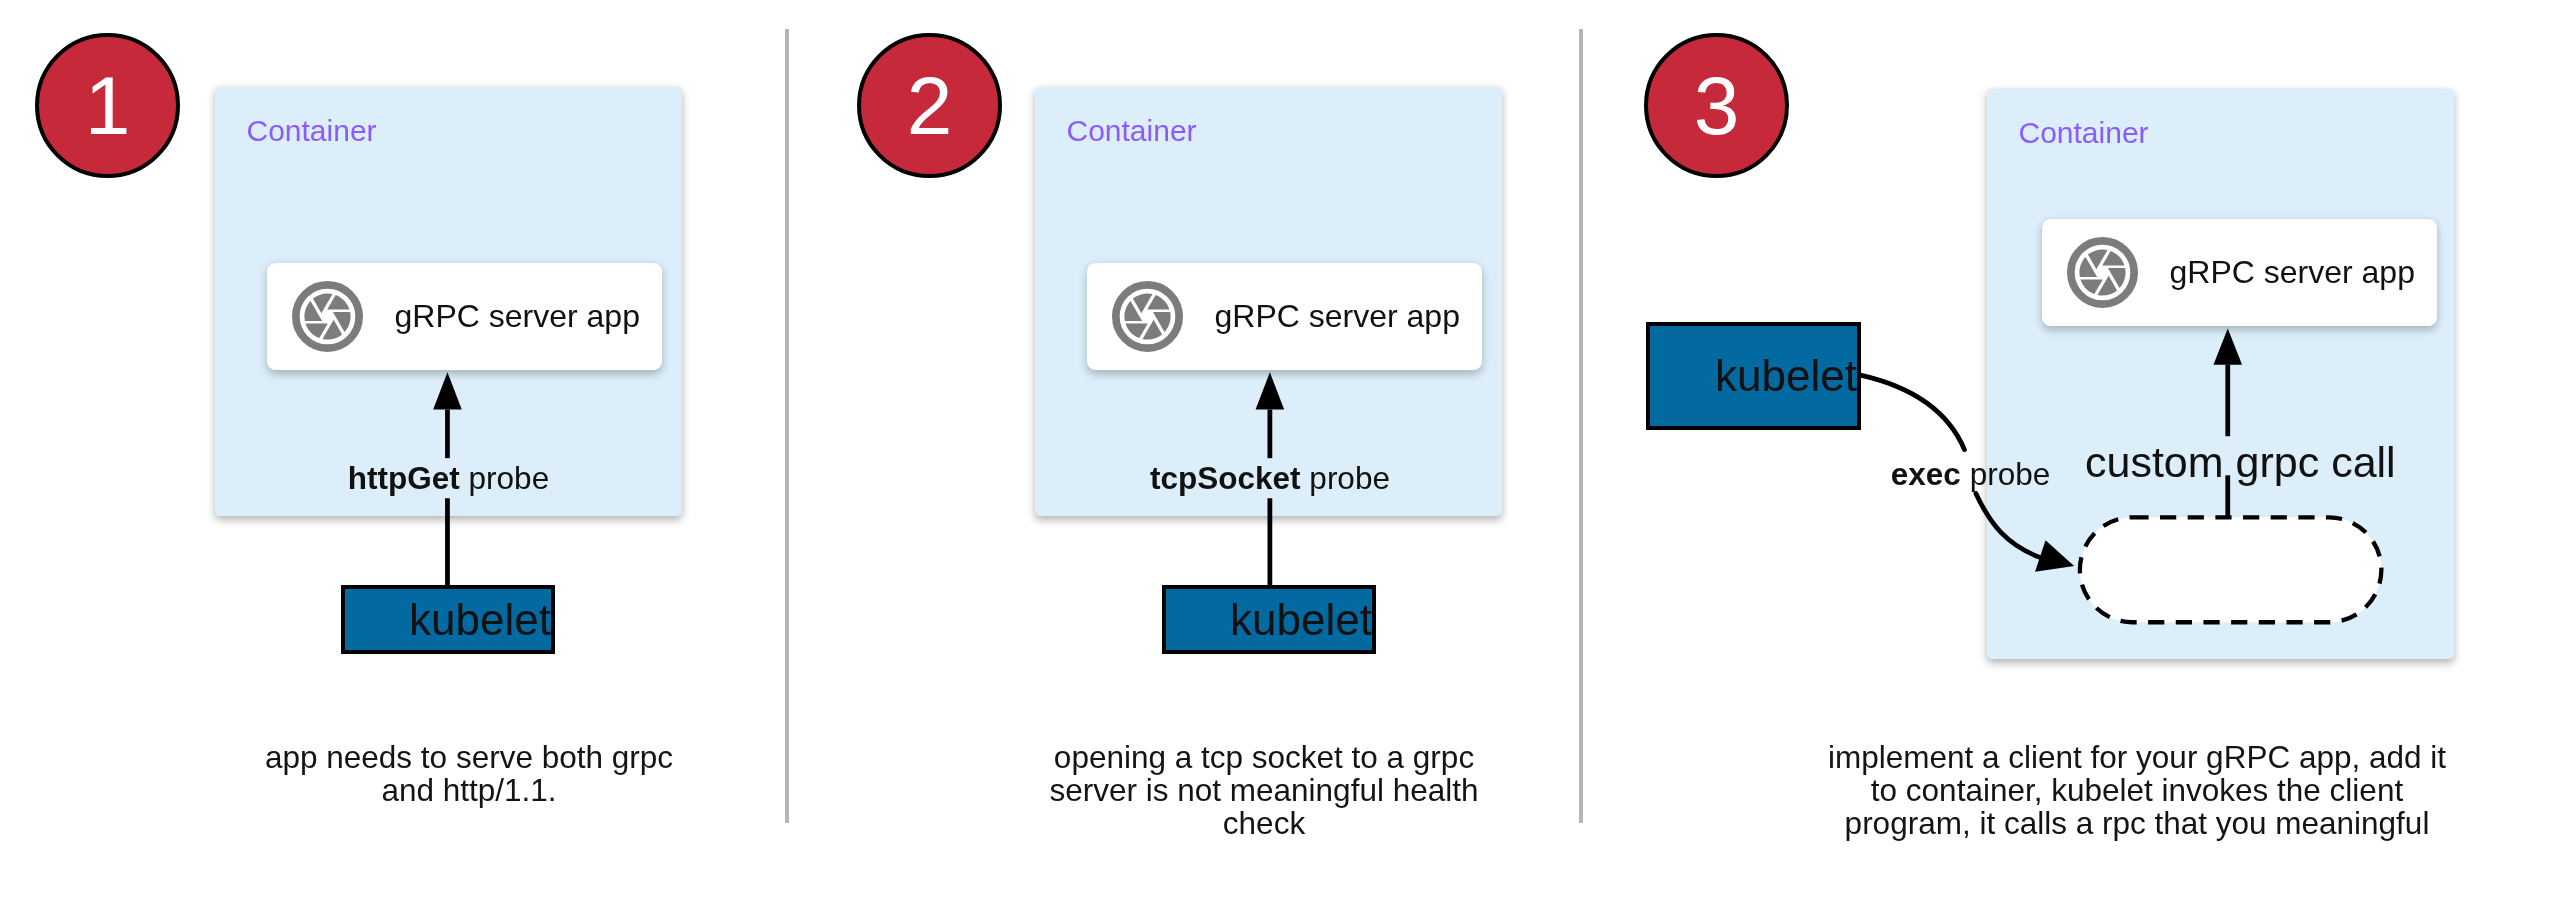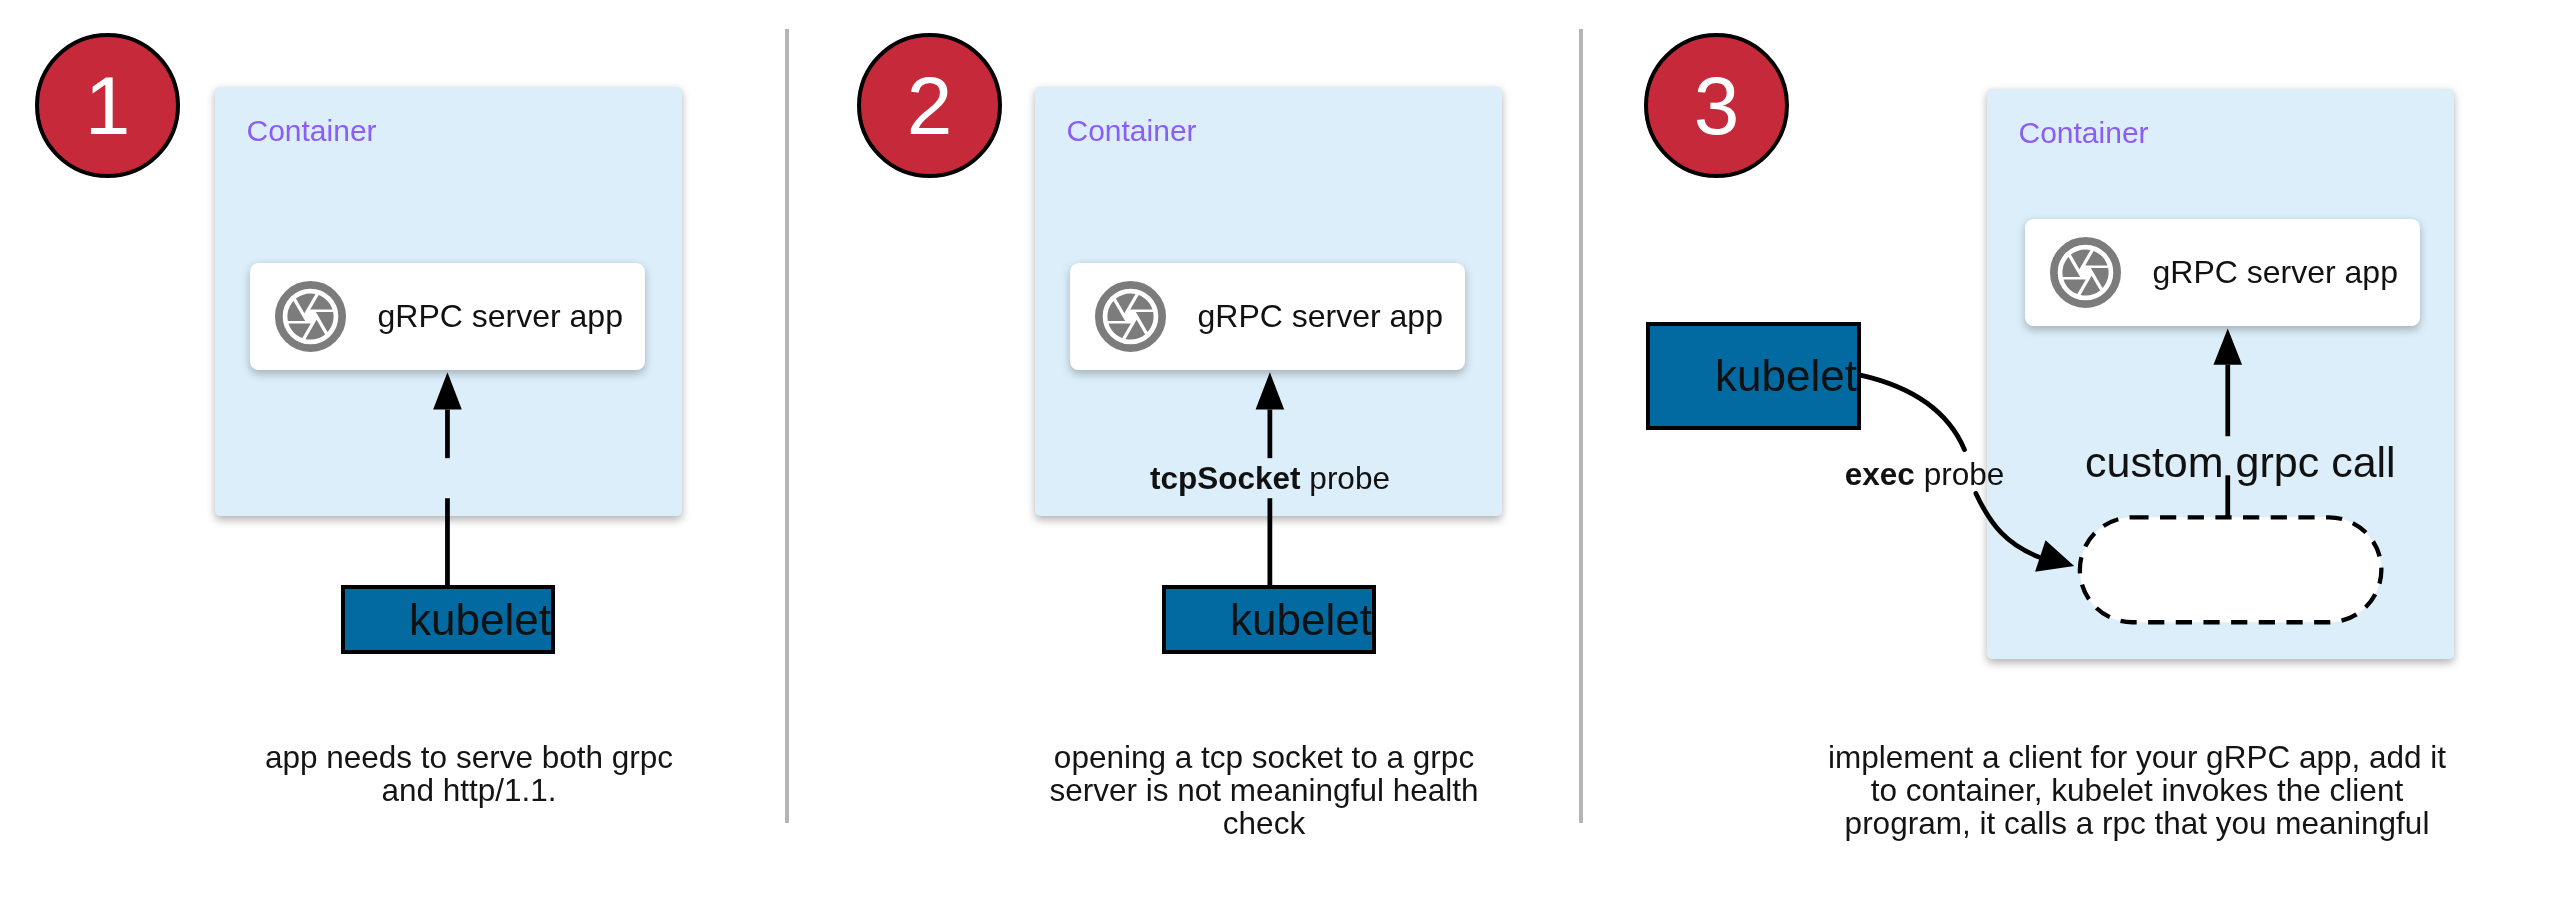--- a/index.html
+++ b/index.html
@@ -27,37 +27,37 @@
 
   .container-box{position:absolute;background:var(--blue);border-radius:4.8px;
                  box-shadow:0 3.8px 8.6px rgba(0,0,0,0.30);}
   .container-box.c1{left:215px;top:87px;width:467px;height:429px;}
   .container-box.c2{left:1035px;top:87px;width:467px;height:429px;}
   .container-box.c3{left:1987px;top:89px;width:467px;height:570px;}
   .container-label{position:absolute;left:31.5px;top:27px;font-size:30px;color:#8b5cf6;}
 
   .app-box{position:absolute;background:#fff;border-radius:8.6px;
            box-shadow:0 3.8px 8.6px rgba(0,0,0,0.25);
-           display:flex;align-items:center;padding-left:25px;box-sizing:border-box;}
+           display:flex;align-items:center;padding-left:25px;box-sizing:border-box;margin-left:17px;}
   .app-box.a1{left:250px;top:263px;width:395px;height:107px;}
   .app-box.a2{left:1070px;top:263px;width:395px;height:107px;}
   .app-box.a3{left:2025px;top:219px;width:395px;height:107px;}
   .app-label{font-size:32px;margin-left:31.5px;white-space:nowrap;}
 
   .kubelet-box{position:absolute;background:#0369a1;border:4.8px solid #000;box-sizing:border-box;
                display:flex;align-items:center;justify-content:flex-end;font-size:44px;}
   .kubelet-box.k1{left:341px;top:585px;width:214px;height:69px;}
   .kubelet-box.k2{left:1162px;top:585px;width:214px;height:69px;}
   .kubelet-box.k3{left:1646px;top:322px;width:215px;height:108px;}
 
   .probe-label{position:absolute;font-size:31.5px;text-align:center;white-space:nowrap;}
   .probe-label b{font-weight:700;}
   .probe-label.p1{left:315px;top:460px;width:267px;}
   .probe-label.p2{left:1127px;top:460px;width:286px;}
-  .probe-label.p3{left:1810px;top:456px;width:229px;text-align:center;}
+  .probe-label.p3{left:1856px;top:456px;width:229px;text-align:center;}
 
   .grpc-call-label{position:absolute;left:2085px;top:438px;width:286px;
                    font-size:43px;text-align:center;white-space:nowrap;}
 
   .test-client-label{position:absolute;left:2078px;top:515px;width:305px;height:109px;
                      display:flex;align-items:center;justify-content:center;font-size:32px;}
 
   .caption{position:absolute;font-size:31.5px;line-height:33px;text-align:center;
            white-space:pre-line;color:#141414;}
   .caption.cap1{left:183px;top:741px;width:572px;}
@@ -153,20 +153,21 @@
   <div class="kubelet-box k1">
       <span>kubelet</span>
     </div>
   <div class="kubelet-box k2">
       <span>kubelet</span>
     </div>
   <div class="kubelet-box k3">
       <span>kubelet</span>
     </div>
 
+  <div class="probe-label p1"><b>httpGet</b><span> probe</span></div>
   <div class="probe-label p2"><b>tcpSocket</b><span> probe</span></div>
   <div class="probe-label p3"><b>exec</b><span> probe</span></div>
 
   <div class="grpc-call-label">custom grpc call</div>
 
   <div class="caption cap1">app needs to serve both grpc
 and http/1.1.</div>
   <div class="caption cap2">opening a tcp socket to a grpc
 server is not meaningful health
 check</div>

